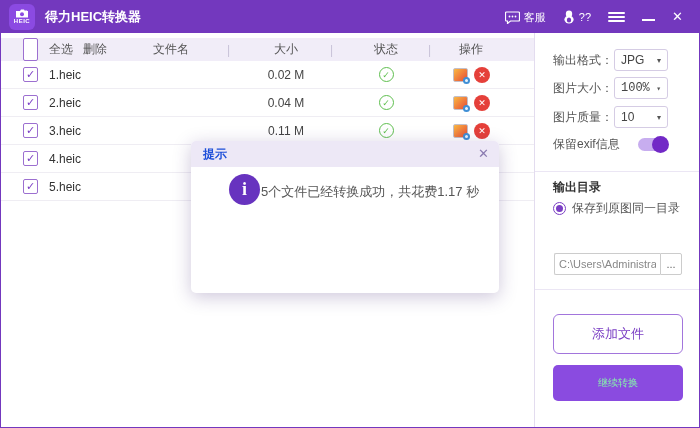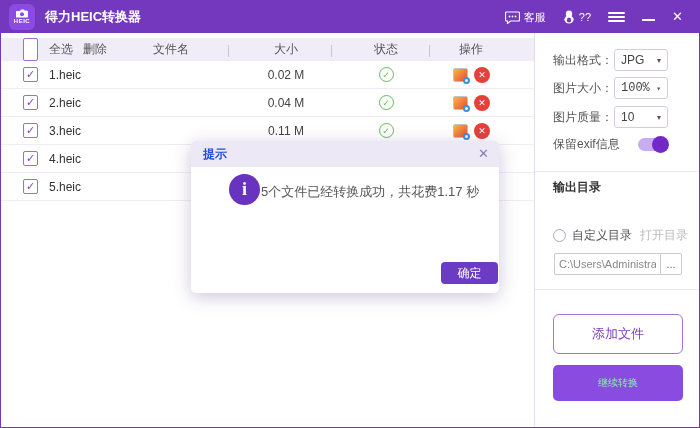--- a/index.html
+++ b/index.html
@@ -249,39 +249,39 @@
     <div class="exif-row">
       <span class="set-label">保留exif信息</span>
       <div class="toggle">
           <span class="knob"></span>
         </div>
     </div>
 
     <div class="divider dv1"></div>
 
     <div class="dir-title">输出目录</div>
-    <div class="radio-row rr2">
-      <span class="radio off"></span>
-      <span>自定义目录</span>
-      <span class="open-dir">打开目录</span>
+    <div class="radio-row rr1">
+      <span class="radio">
+          <span class="dot"></span>
+        </span>
+      <span>保存到原图同一目录</span>
     </div>
     <div class="path-row">
       <input class="path-input" value="C:\Users\Administra" style="">
       <span class="browse-btn">...</span>
     </div>
 
     <div class="divider dv2"></div>
 
     <button class="add-btn">添加文件</button>
     <button class="go-btn">继续转换</button>
   </div>
 
   <div class="dialog">
     <div class="dialog-header">
       <span class="dialog-title">提示</span>
       <span class="dialog-close">✕</span>
     </div>
     <div class="info-icon">i</div>
     <div class="dialog-msg">5个文件已经转换成功，共花费1.17 秒</div>
-    <button class="ok-btn">确定</button>
   </div>
 
 </div>
 
 </body></html>

